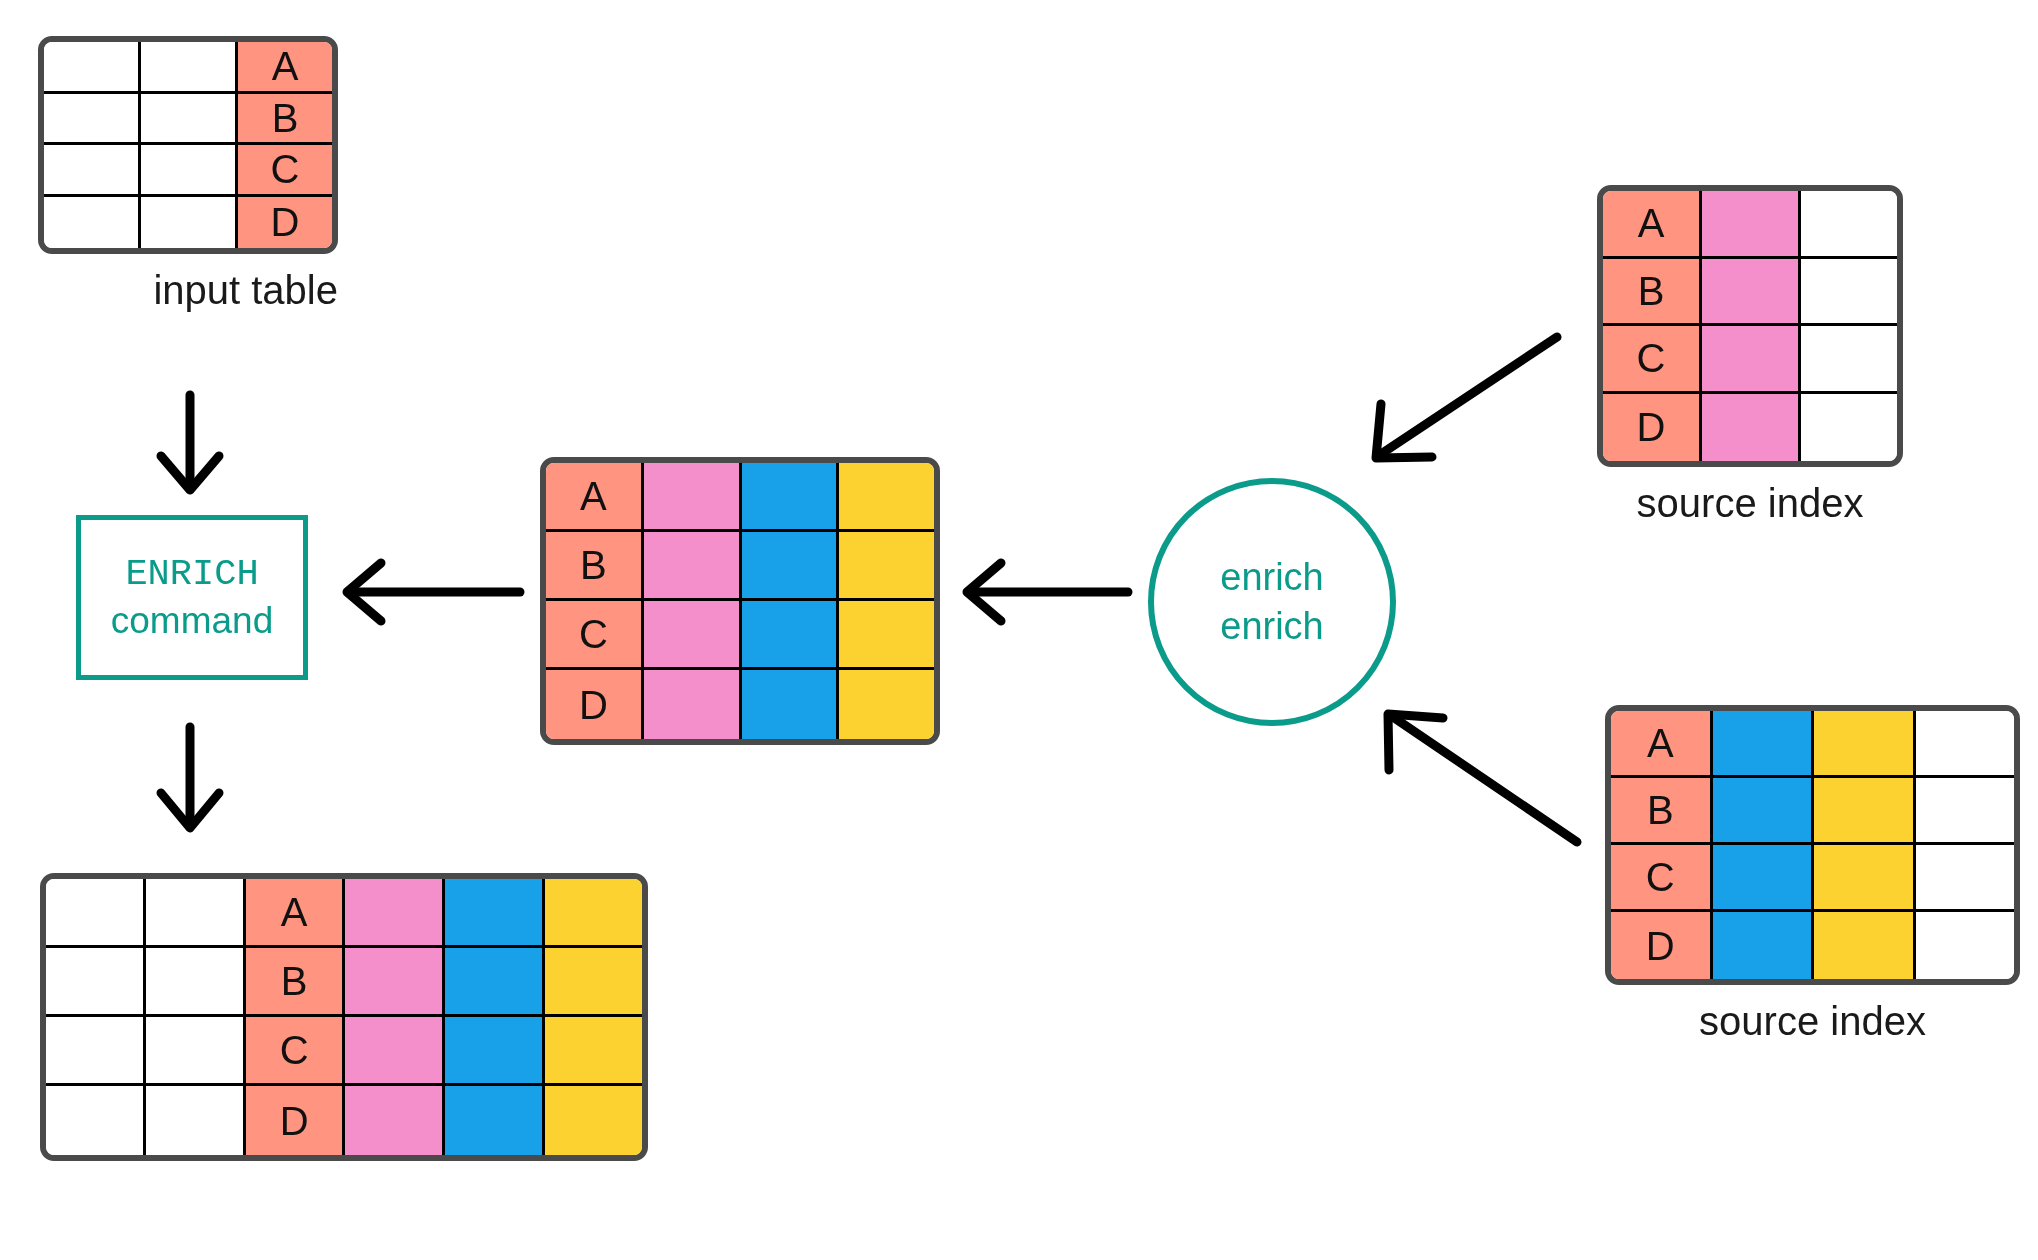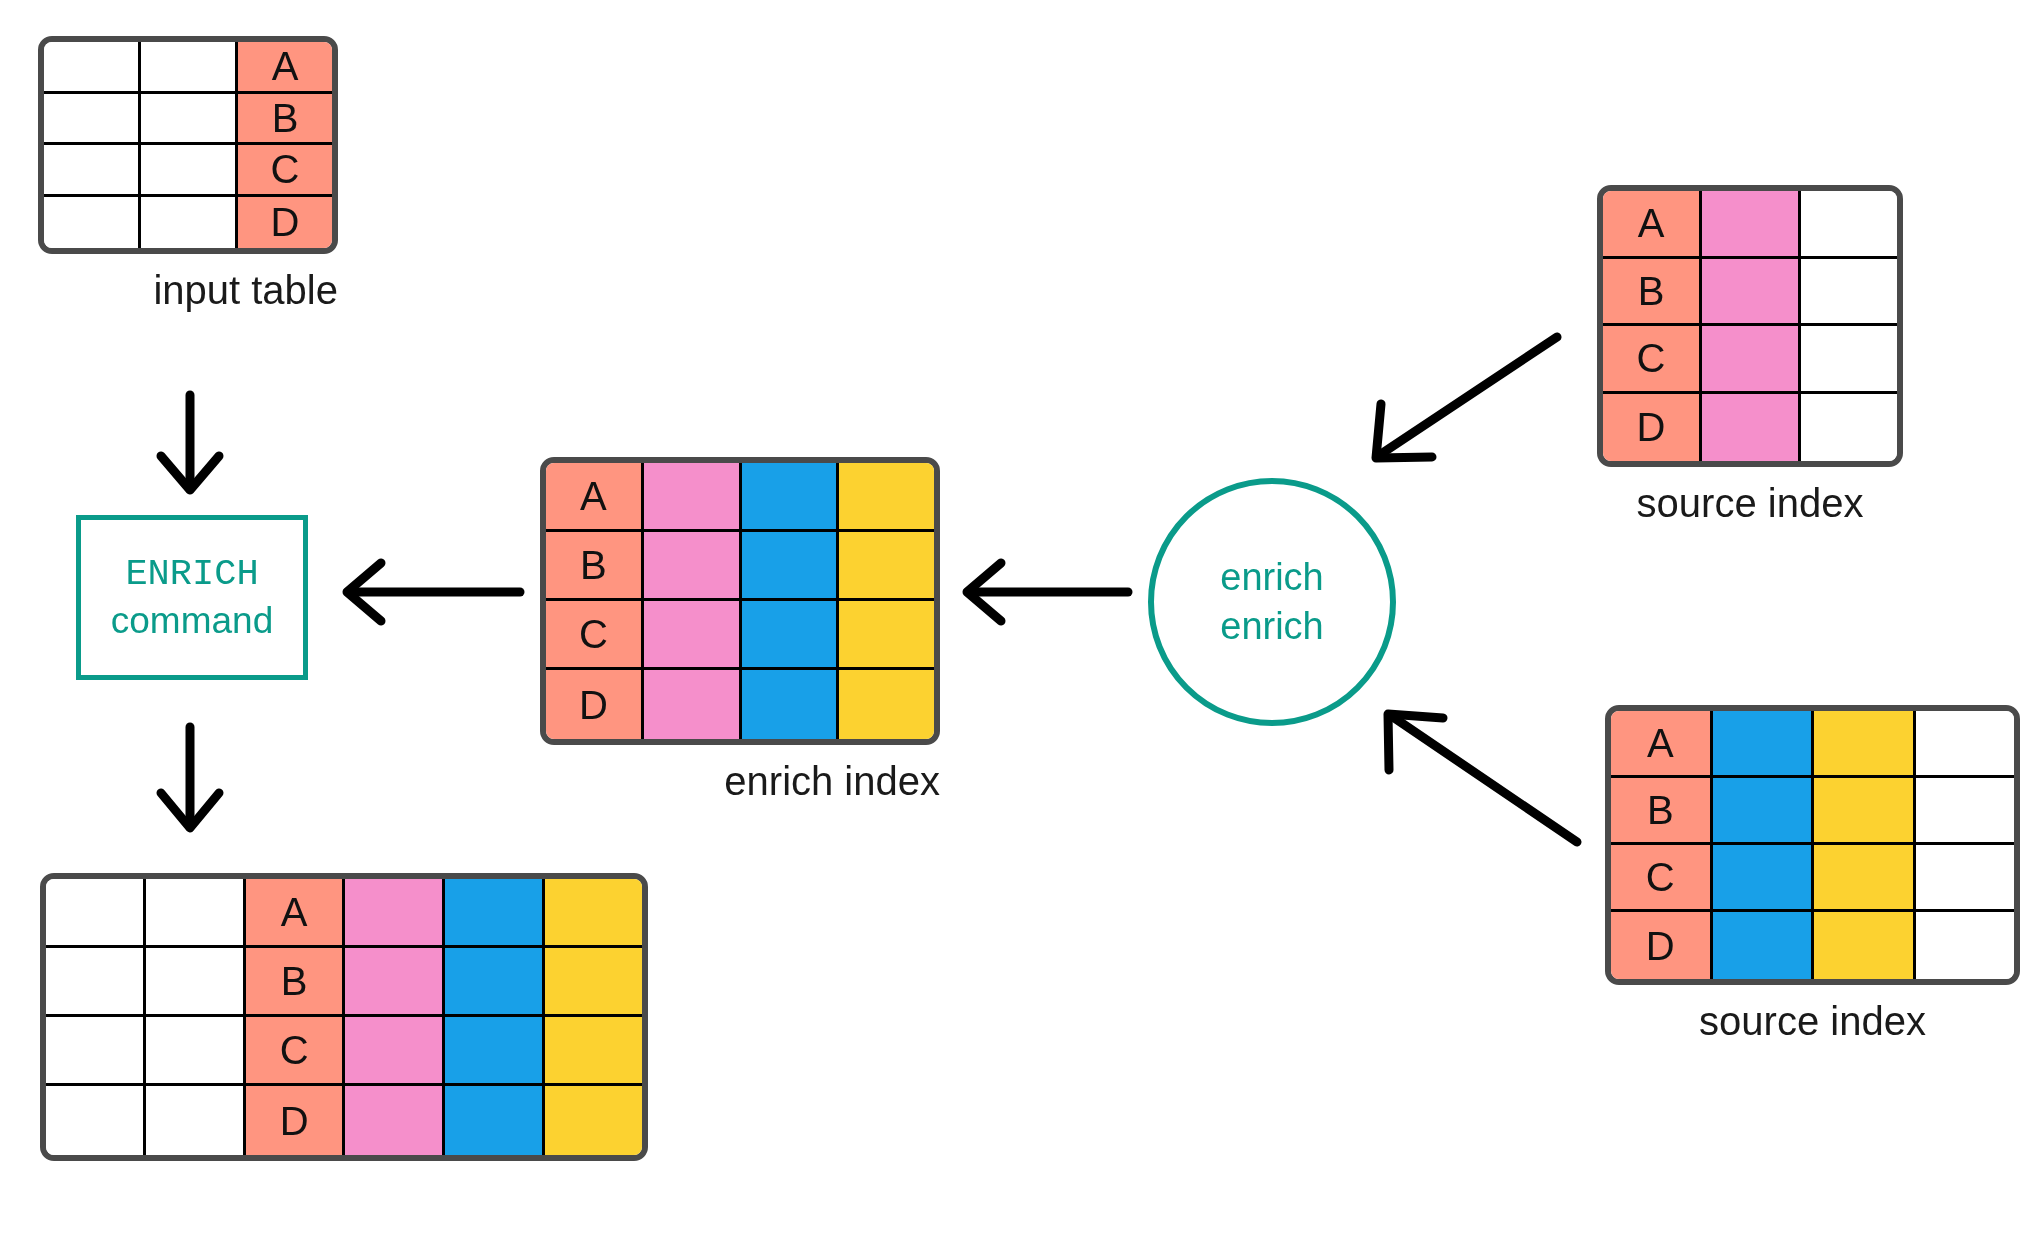--- a/index.html
+++ b/index.html
@@ -179,21 +179,20 @@
           <div class="tbl-cell" style="background: rgb(24, 160, 232);"></div>
           <div class="tbl-cell" style="background: rgb(252, 210, 48);"></div>
         </div>
         <div class="tbl-row">
           <div class="tbl-cell" style="background: rgb(255, 149, 128);">D</div>
           <div class="tbl-cell" style="background: rgb(245, 143, 203);"></div>
           <div class="tbl-cell" style="background: rgb(24, 160, 232);"></div>
           <div class="tbl-cell" style="background: rgb(252, 210, 48);"></div>
         </div>
       </div>
-    <div class="tbl-label">enrich index</div>
   </div>
 
   <div id="enrich-policy-circle">
     <div class="pline">enrich</div>
     <div class="pline">enrich</div>
   </div>
 
   <div class="tbl-block" style="left:1597px; top:185px; width:306px;">
     <div class="tbl" style="width:306px; height:282px;">
         <div class="tbl-row">

